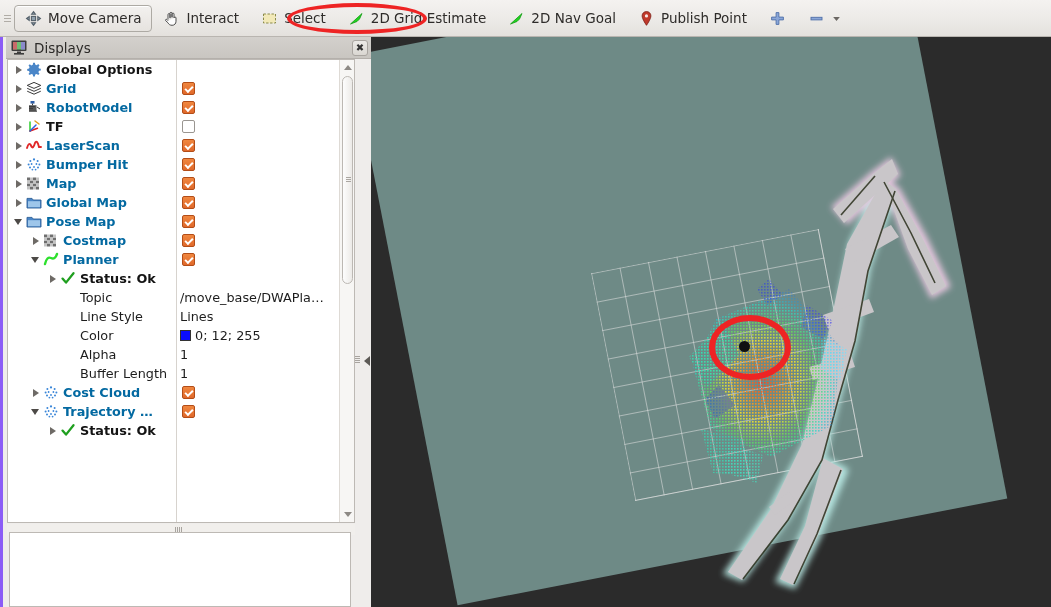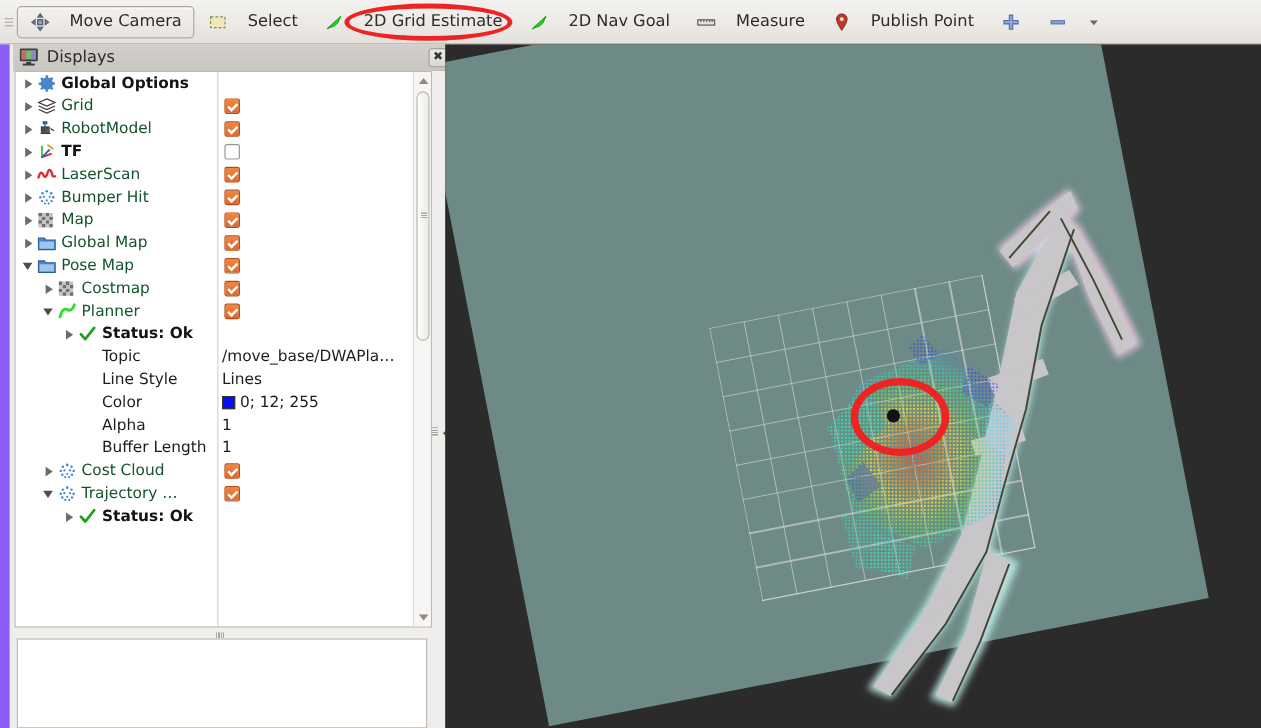--- a/index.html
+++ b/index.html
@@ -16,36 +16,36 @@
     background: linear-gradient(to bottom, #f4f2f0 0%, #eceae7 55%, #e4e1dd 100%);
     border-bottom: 1px solid #b9b5b0;
     display: flex; align-items: center; padding-left: 4px;
   }
   .tb-grip {
     width: 7px; height: 22px; margin-right: 3px;
     display: flex; flex-direction: column; justify-content: center; gap: 2px;
   }
   .tb-grip i { display:block; height: 1px; background: #b0aca6; width: 7px; }
   .tb-btn {
-    display: flex; align-items: center; gap: 16px;
+    display: flex; align-items: center; gap: 6px;
     height: 27px; padding: 0 10px; border-radius: 4px;
     font-size: 13.5px; color: #2e2c2a; white-space: nowrap;
     border: 1px solid transparent; background: transparent;
   }
   .tb-btn.active {
     background: linear-gradient(to bottom,#f3f1ef,#e6e3df);
     border: 1px solid #adaaa4;
     box-shadow: inset 0 1px 0 #fff;
   }
   .tb-ico { width: 17px; height: 17px; display: block; flex: 0 0 17px; }
 
   
   #leftdock {
     position: absolute; left: 0; top: 37px; width: 371px; height: 570px;
-    background: #efedeb; border-left: 8px solid #8b5cf6;
+    background: #efedeb; border-left: 3px solid #8b5cf6;
   }
   #panel-title {
     position: absolute; left: 3px; top: 0; width: 368px; height: 22px;
     background: linear-gradient(to bottom,#d3d0cc,#c9c6c1);
     display: flex; align-items: center; padding-left: 5px;
     border-bottom: 1px solid #b4b0ab;
   }
   #panel-title .t { font-size: 13.5px; color: #2c2a28; margin-left: 7px; }
   .close-x {
     position: absolute; right: 6px; top: 3px; width: 16px; height: 16px;
@@ -72,21 +72,21 @@
   .arrow.closed::after {
     content:''; position:absolute; left:2px; top:1px;
     border-left: 6px solid #6e6a66; border-top: 4px solid transparent; border-bottom: 4px solid transparent;
   }
   .arrow.open::after {
     content:''; position:absolute; left:0px; top:2px;
     border-top: 6px solid #4d4a47; border-left: 4px solid transparent; border-right: 4px solid transparent;
   }
   .ico { width: 16px; height: 15px; flex: 0 0 16px; margin-right: 4px; }
   .lbl { font-size: 12.8px; }
-  .lbl.blue { color: #14532d; font-weight: normal; }
+  .lbl.blue { color: #0369a1; font-weight: bold; }
   .lbl.dark { color: #141414; font-weight: bold; }
   .lbl.plain { color: #1d1d1d; text-align: center; }
   .val {
     position: absolute; left: 172px; font-size: 12.8px; color: #1d1d1d;
     display: flex; align-items: center; gap: 4px;
   }
   .swatch { width: 11px; height: 11px; display:inline-block; border: 1px solid #333; }
   .cb {
     position: absolute; left: 174px; width: 13px; height: 13px; border-radius: 2px;
   }
@@ -203,55 +203,48 @@
           <path d="M8.5 1.6 L10.4 4.2 H6.6 Z"></path>
             <path d="M8.5 15.4 L10.4 12.8 H6.6 Z"></path>
           <path d="M1.6 8.5 L4.2 6.6 V10.4 Z"></path>
             <path d="M15.4 8.5 L12.8 6.6 V10.4 Z"></path>
           <rect x="6.4" y="6.4" width="4.2" height="4.2"></rect>
         </g>
       </svg>
       <span>Move Camera</span>
     </div>
 
-
     <div class="tb-btn">
       <svg class="tb-ico" viewBox="0 0 17 17">
+        <path d="M5 9.5V4.6a1 1 0 0 1 2 0v3.6m0-.4V3.3a1 1 0 0 1 2 0v4.2m0-.3V4.1a1 1 0 0 1 2 0v3.8m0 .1a1 1 0 0 1 2 0v3.3c0 2.4-1.6 4-3.9 4-2.2 0-3.3-1-4.2-2.6L2.6 10.6c-.5-.9.6-1.8 1.4-1l1 1.1" fill="#fdfdfd" stroke="#4a4a4a" stroke-width="1"></path>
+      </svg>
+      <span>Interact</span>
+    </div>
+
+    <div class="tb-btn">
+      <svg class="tb-ico" viewBox="0 0 17 17">
         <rect x="2.5" y="4" width="12" height="9" fill="#f2e9b8" stroke="#8a8a4a" stroke-width="1" stroke-dasharray="2.4 1.6"></rect>
       </svg>
       <span>Select</span>
     </div>
 
     <div class="tb-btn">
       <svg class="tb-ico" viewBox="0 0 17 17">
         <path d="M2.5 14 L14 3.5 L11.5 9 L9 11.5 Z" fill="#21d421" stroke="#0f9b0f" stroke-width=".8"></path>
       </svg>
       <span>2D Grid Estimate</span>
     </div>
 
     <div class="tb-btn">
       <svg class="tb-ico" viewBox="0 0 17 17">
         <path d="M2.5 14 L14 3.5 L11.5 9 L9 11.5 Z" fill="#21d421" stroke="#0f9b0f" stroke-width=".8"></path>
       </svg>
       <span>2D Nav Goal</span>
     </div>
 
-    <div class="tb-btn">
-      <svg class="tb-ico" viewBox="0 0 17 17">
-        <rect x="1.5" y="6.5" width="14" height="4.4" fill="#e9e6df" stroke="#5c5c52" stroke-width="1"></rect>
-        <g stroke="#5c5c52" stroke-width=".9">
-          <path d="M4 6.6v2"></path>
-            <path d="M6.5 6.6v2"></path>
-            <path d="M9 6.6v2"></path>
-            <path d="M11.5 6.6v2"></path>
-            <path d="M13.5 6.6v2"></path>
-        </g>
-      </svg>
-      <span>Measure</span>
-    </div>
 
     <div class="tb-btn">
       <svg class="tb-ico" viewBox="0 0 17 17">
         <path d="M8.5 1.6c-2.6 0-4.4 1.9-4.4 4.3 0 3.2 4.4 9.4 4.4 9.4s4.4-6.2 4.4-9.4c0-2.4-1.8-4.3-4.4-4.3z" fill="#c0392b" stroke="#7a2018" stroke-width=".8"></path>
         <circle cx="8.5" cy="5.9" r="1.6" fill="#f7e9e6"></circle>
       </svg>
       <span>Publish Point</span>
     </div>
 
     <div class="tb-btn">

